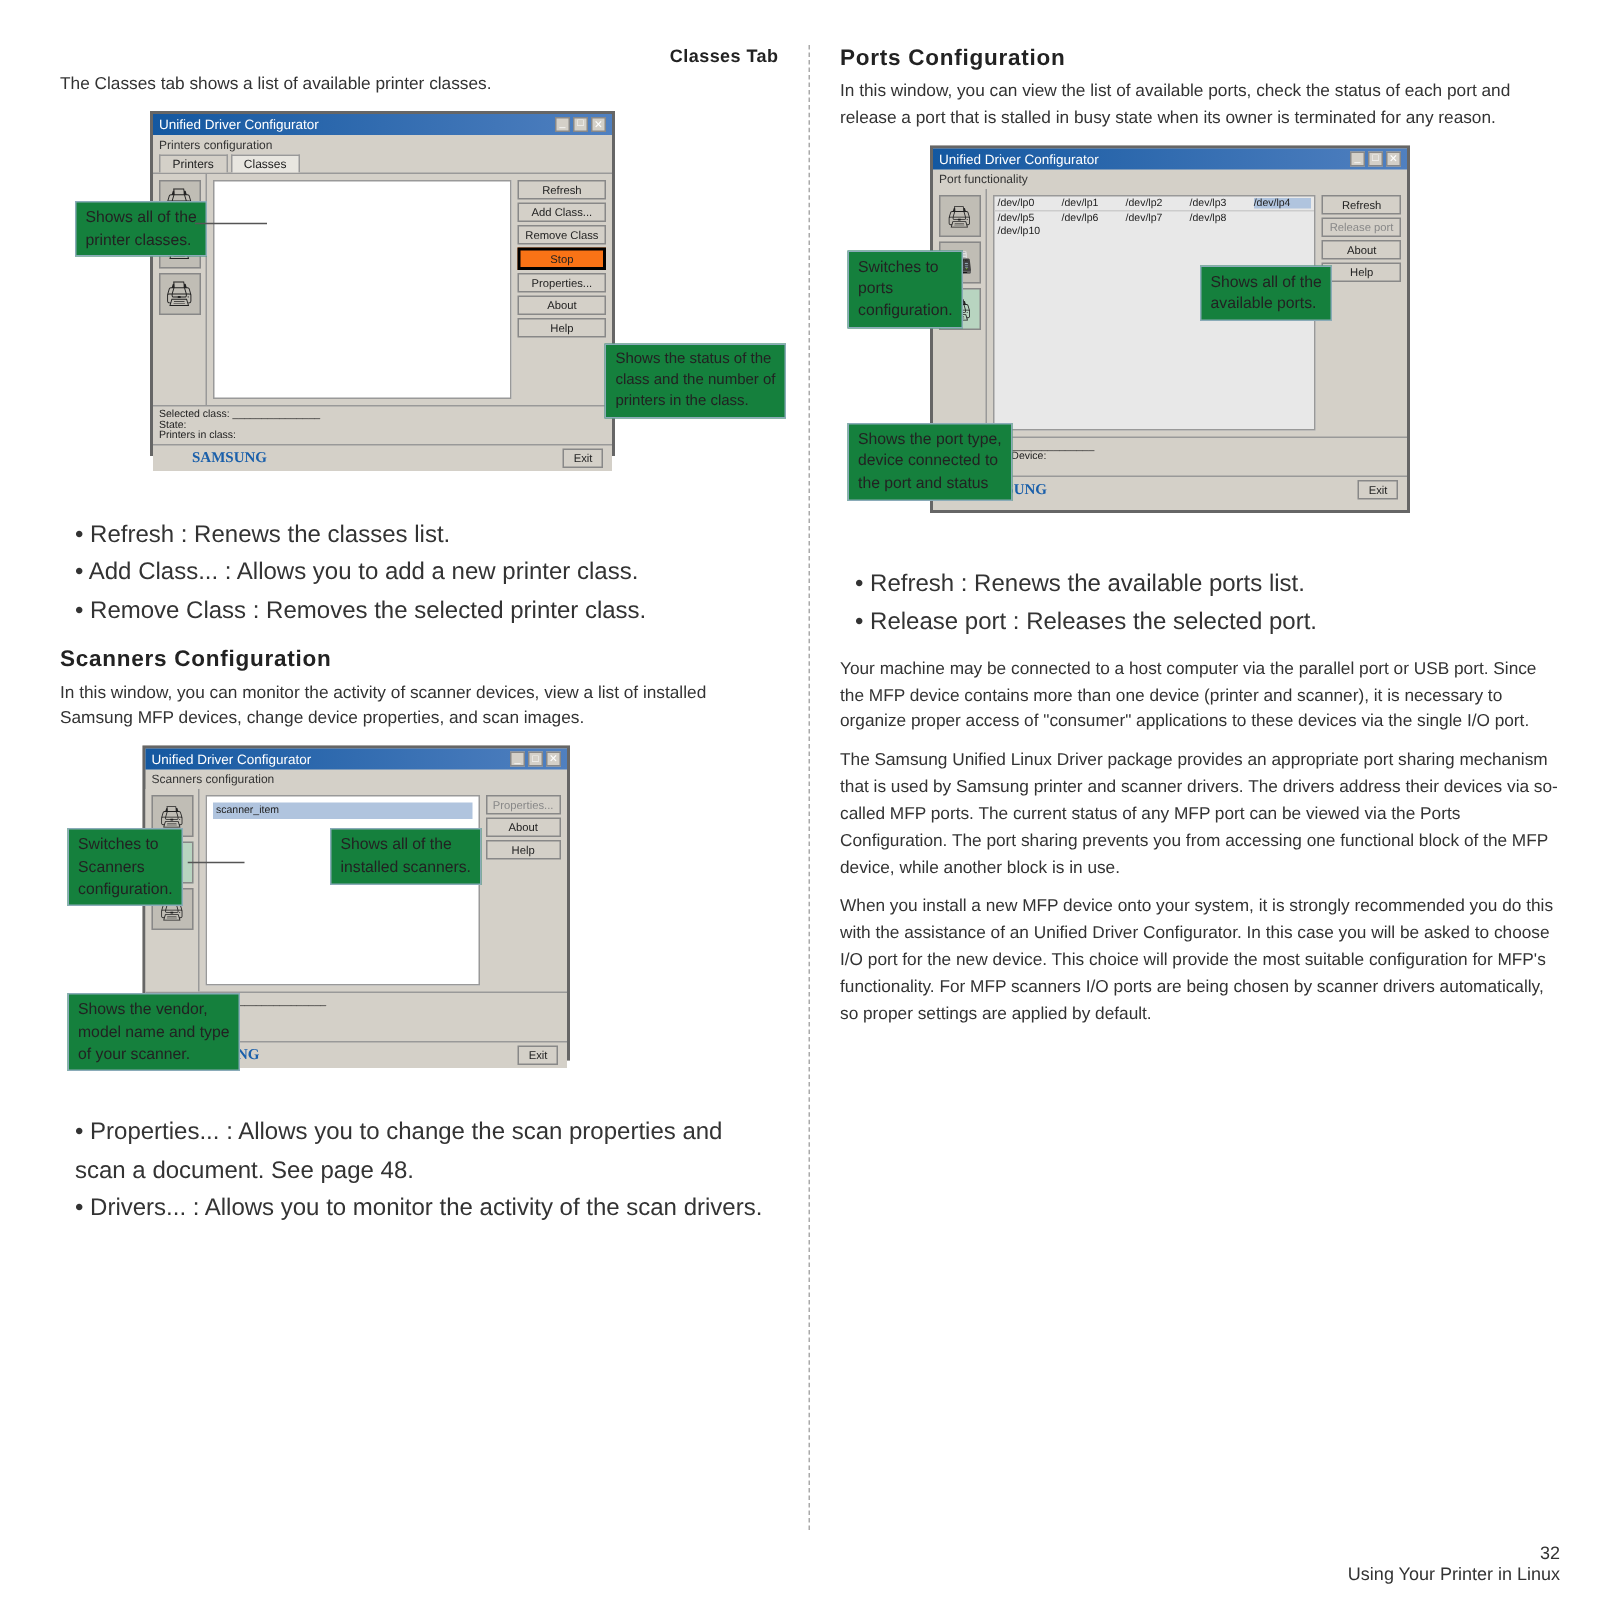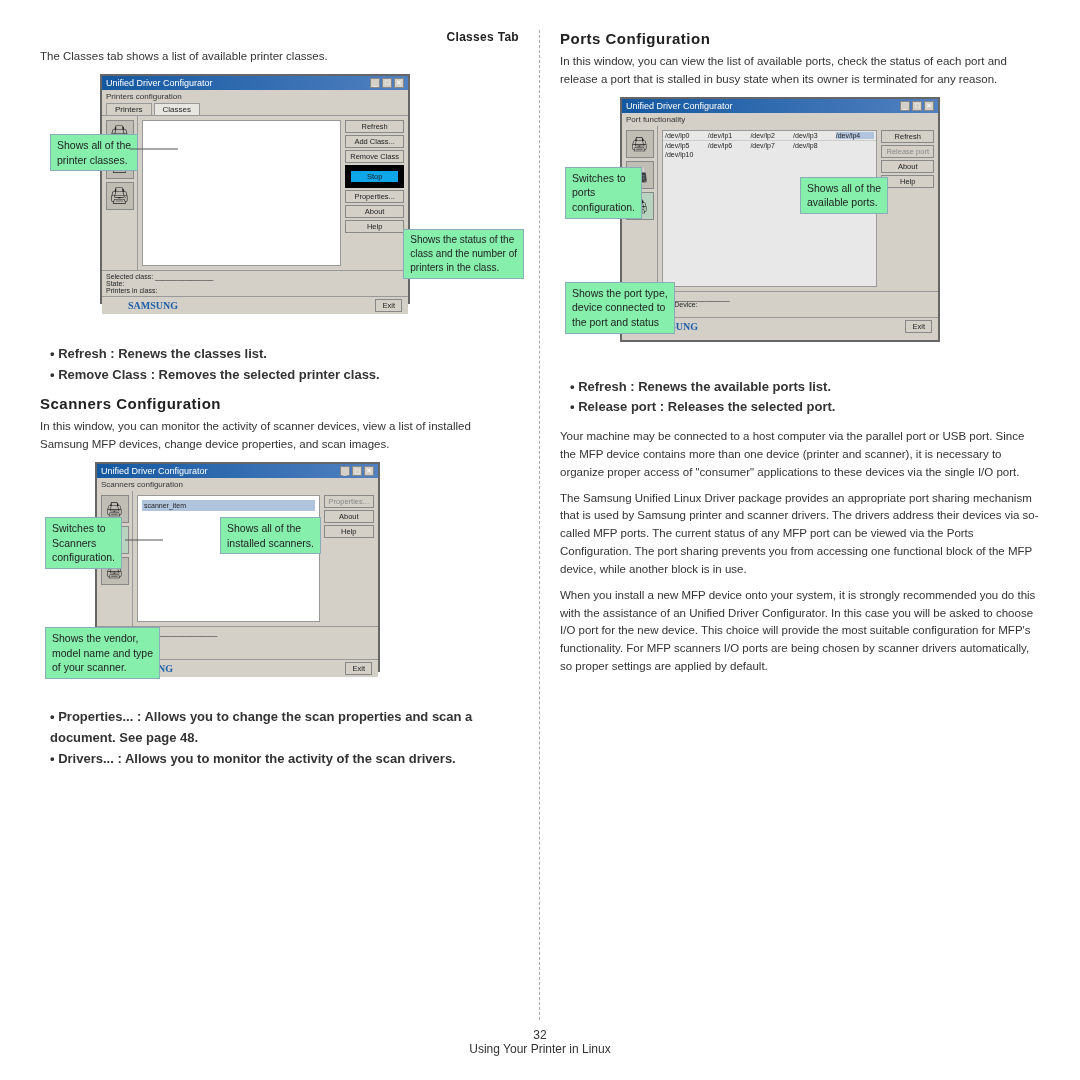--- a/index.html
+++ b/index.html
@@ -60,24 +60,23 @@
       margin-bottom: 8px;
       color: #333;
     }
 
     .bullet-list {
       margin: 6px 0 10px 10px;
       list-style: none;
     }
 
     .bullet-list li {
-      font-size: 13px;
+      font-size: 16px;
       line-height: 1.6;
       color: #333;
-      font-weight: bold;
     }
 
     .bullet-list li::before {
       content: "• ";
     }
 
     .udc-titlebar {
       background: linear-gradient(to right, #1458a0, #5080c0);
       color: white;
       font-size: 9px;
@@ -98,21 +97,21 @@
       background: #d4d0c8;
       border: 1px solid #888;
       font-size: 7px;
       display: flex;
       align-items: center;
       justify-content: center;
     }
 
     
     .page-footer {
-      text-align: center;
+      text-align: right;
       font-size: 12px;
       padding: 8px 0 4px 0;
       color: #333;
       border-top: none;
     }
 
     
     .classes-screenshot-area {
       position: relative;
       margin: 6px 0 10px 10px;
@@ -133,21 +132,21 @@
     .samsung-logo {
       font-size: 10px;
       font-weight: bold;
       color: #1a5faa;
       font-family: serif;
       margin-left: 20px;
     }
 
     
     .grey-box {
-      background: #86efac;
+      background: #15803d;
       border: 1px solid #8aabb8;
       padding: 3px 6px;
       font-size: 10.5px;
       line-height: 1.4;
       color: #222;
     }
   </style>
 </head>
 <body>
 
@@ -188,21 +187,21 @@
                 <div style="width:28px; height:28px; background:#c0bdb5; border:1px solid #888; display:flex; align-items:center; justify-content:center; font-size:16px;">🖨</div>
               </div>
 
               <div style="flex:1; background:white; margin:4px; border:1px solid #999; position:relative;">
               </div>
 
               <div style="display:flex; flex-direction:column; gap:2px; padding:4px 4px 4px 0;">
                 <div style="background:#d4d0c8; border:1px solid #888; font-size:7.5px; padding:1px 4px; min-width:45px; text-align:center;">Refresh</div>
                 <div style="background:#d4d0c8; border:1px solid #888; font-size:7.5px; padding:1px 4px; min-width:45px; text-align:center;">Add Class...</div>
                 <div style="background:#d4d0c8; border:1px solid #888; font-size:7.5px; padding:1px 4px; min-width:45px; text-align:center;">Remove Class</div>
-                <div style="background:#0ea5e9; border:6px solid #000000; font-size:7.5px; padding:1px 8px; min-width:45px; text-align:center;">Stop</div>
+                <div style="background:#f97316; border:2px solid #000000; font-size:7.5px; padding:1px 8px; min-width:45px; text-align:center;">Stop</div>
                 <div style="background:#d4d0c8; border:1px solid #888; font-size:7.5px; padding:1px 4px; min-width:45px; text-align:center;">Properties...</div>
                 <div style="background:#d4d0c8; border:1px solid #888; font-size:7.5px; padding:1px 4px; min-width:45px; text-align:center;">About</div>
                 <div style="background:#d4d0c8; border:1px solid #888; font-size:7.5px; padding:1px 4px; min-width:45px; text-align:center;">Help</div>
               </div>
             </div>
 
             <div style="background:#d4d0c8; border-top:1px solid #999; padding:2px 4px; font-size:7px;">
               <div>Selected class: _______________</div>
               <div>State:</div>
               <div>Printers in class:</div>
@@ -222,20 +221,21 @@
             </svg>
           </div>
 
           <div style="position:absolute; right:-5px; top:155px;">
             <div class="grey-box" style="font-size:10px;">Shows the status of the<br>class and the number of<br>printers in the class.</div>
           </div>
         </div>
 
         <ul class="bullet-list">
           <li>Refresh : Renews the classes list.</li>
+          <li>Add Class... : Allows you to add a new printer class.</li>
           <li>Remove Class : Removes the selected printer class.</li>
         </ul>
       </div>
 
       <div style="margin-top:4px;">
         <div class="section-title">Scanners Configuration</div>
         <div class="body-text">In this window, you can monitor the activity of scanner devices, view a list of installed Samsung MFP devices, change device properties, and scan images.</div>
 
         <div class="scanner-screenshot-area" style="position:relative; height:235px;">
 

